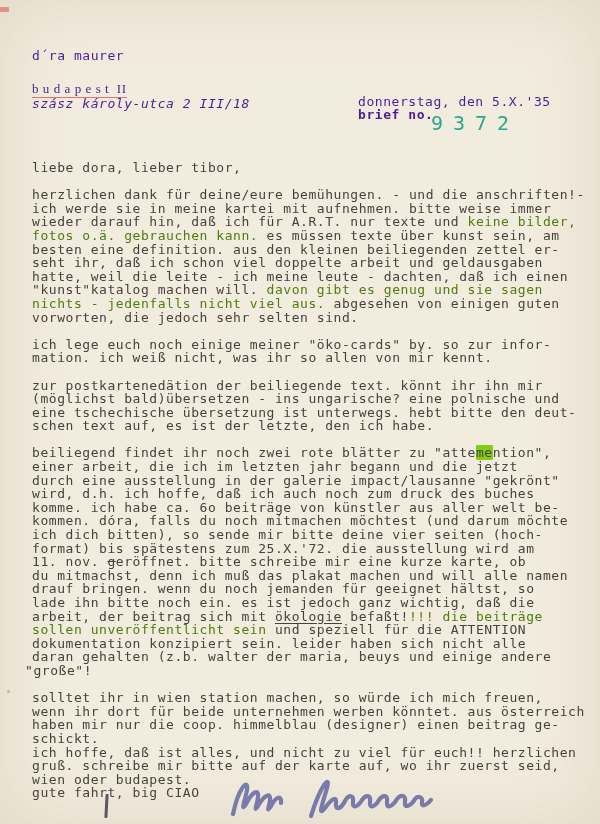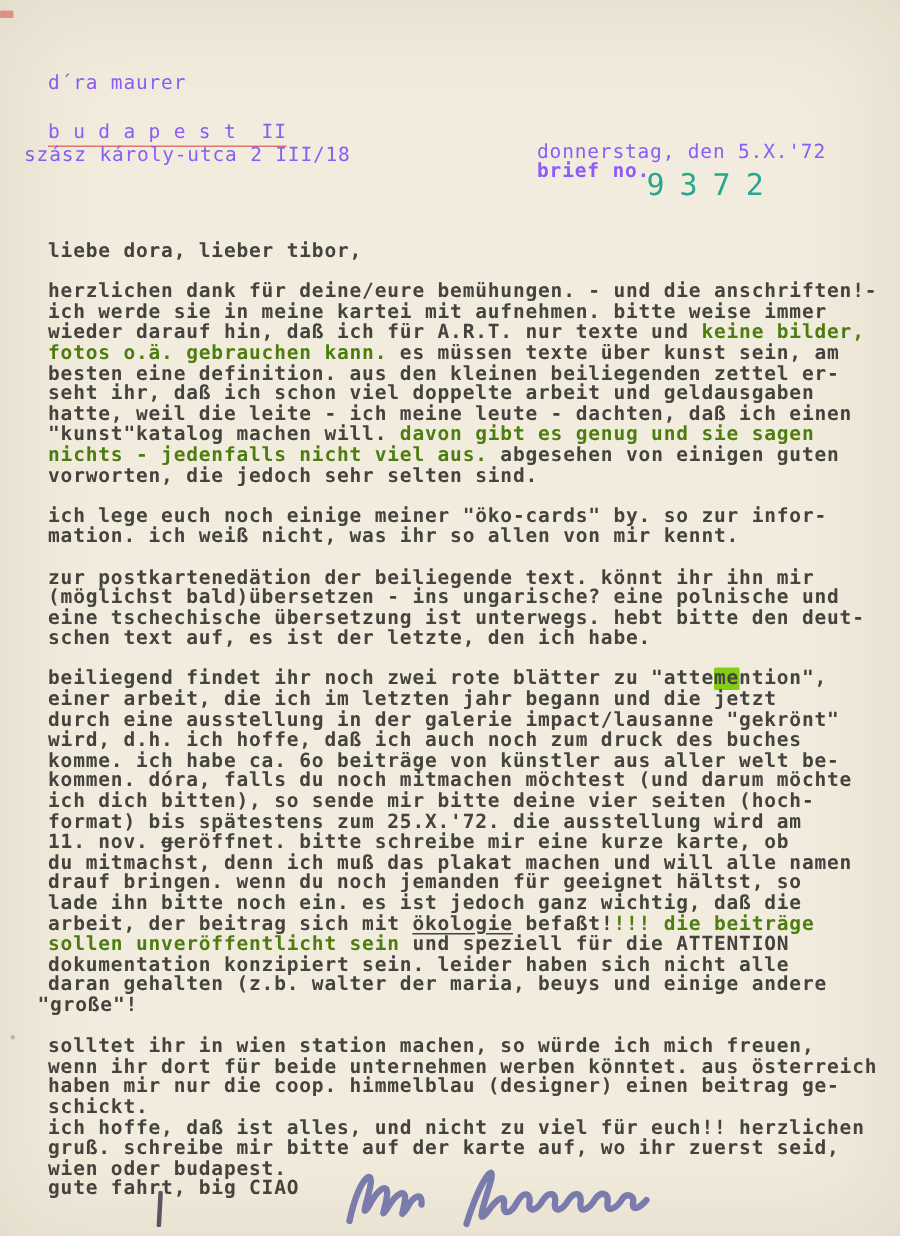--- a/index.html
+++ b/index.html
@@ -10,33 +10,33 @@
     color:#45433e;
   }
   body::after{
     content:"";position:absolute;inset:0;pointer-events:none;
     box-shadow:inset 0 0 70px rgba(120,100,60,.14);
   }
   .mono{font-size:13px;letter-spacing:.55px;line-height:13.6px;white-space:pre;}
   .abs{position:absolute;}
   
   .sender-name{left:32px;top:49px;}
-  .sender-city{left:32px;top:82px;}
+  .sender-city{left:32px;top:82px;font-family:Liberation Serif, serif;}
   .city-underline{border-bottom:1.5px solid #e1756b;padding-bottom:1px;}
-  .sender-street{left:16px;top:97px;}
+  .sender-street{left:32px;top:97px;font-style:italic;}
   .date-line{left:358px;top:95px;}
   .brief-no{left:358px;top:108px;font-weight:bold;}
-  .hdr{color:#8b5cf6;}
+  .hdr{color:#4c1d95;}
   .stamp{
     left:431px;top:111px;color:#27a78c;
     font-size:20px;letter-spacing:10px;white-space:pre;
     font-family:"DejaVu Sans Mono","Liberation Mono",monospace;
   }
   
-  .letter-body{left:32px;top:161px;right:4px;font-weight:bold;}
+  .letter-body{left:32px;top:161px;right:4px;}
   .para{margin:0 0 13.6px 0;}
   .line{height:13.6px;white-space:pre;}
   .red{color:#4d7c0f;}
   .blot{background:#84cc16;color:#45433e;border-radius:1px;}
   .strike{text-decoration:line-through;}
   .uline{text-decoration:underline;text-underline-offset:2px;}
   .outdent{margin-left:-7px;}
   
   .corner-mark{left:0;top:7px;width:9px;height:5px;background:#e1756b;opacity:.7;border-radius:1px;}
   .paper-speck{left:7px;top:690px;width:3px;height:3px;background:#a59d8d;border-radius:50%;opacity:.6;}
@@ -46,21 +46,21 @@
 </head>
 <body>
 
 <div class="abs corner-mark"></div>
 <div class="abs paper-speck"></div>
 
 <div>
   <div class="abs mono hdr sender-name">d´ra maurer</div>
   <div class="abs mono hdr sender-city"><span class="city-underline">b u d a p e s t  II</span></div>
   <div class="abs mono hdr sender-street">szász károly-utca 2 III/18</div>
-  <div class="abs mono hdr date-line">donnerstag, den 5.X.'72</div>
+  <div class="abs mono hdr date-line">donnerstag, den 5.X.'35</div>
   <div class="abs mono hdr brief-no">brief no.</div>
   <div class="abs stamp">9372</div>
 </div>
 
 <div class="abs mono letter-body"><div class="para"><div class="line"><span>liebe dora, lieber tibor,</span></div></div><div class="para"><div class="line"><span>herzlichen dank für deine/eure bemühungen. - und die anschriften!-</span></div><div class="line"><span>ich werde sie in meine kartei mit aufnehmen. bitte weise immer</span></div><div class="line"><span>wieder darauf hin, daß ich für A.R.T. nur texte und </span><span class="red">keine bilder,</span></div><div class="line"><span class="red">fotos o.ä. gebrauchen kann.</span><span> es müssen texte über kunst sein, am</span></div><div class="line"><span>besten eine definition. aus den kleinen beiliegenden zettel er-</span></div><div class="line"><span>seht ihr, daß ich schon viel doppelte arbeit und geldausgaben</span></div><div class="line"><span>hatte, weil die leite - ich meine leute - dachten, daß ich einen</span></div><div class="line"><span>"kunst"katalog machen will. </span><span class="red">davon gibt es genug und sie sagen</span></div><div class="line"><span class="red">nichts - jedenfalls nicht viel aus.</span><span> abgesehen von einigen guten</span></div><div class="line"><span>vorworten, die jedoch sehr selten sind.</span></div></div><div class="para"><div class="line"><span>ich lege euch noch einige meiner "öko-cards" by. so zur infor-</span></div><div class="line"><span>mation. ich weiß nicht, was ihr so allen von mir kennt.</span></div></div><div class="para"><div class="line"><span>zur postkartenedätion der beiliegende text. könnt ihr ihn mir</span></div><div class="line"><span>(möglichst bald)übersetzen - ins ungarische? eine polnische und</span></div><div class="line"><span>eine tschechische übersetzung ist unterwegs. hebt bitte den deut-</span></div><div class="line"><span>schen text auf, es ist der letzte, den ich habe.</span></div></div><div class="para"><div class="line"><span>beiliegend findet ihr noch zwei rote blätter zu "atte</span><span class="blot">me</span><span>ntion",</span></div><div class="line"><span>einer arbeit, die ich im letzten jahr begann und die jetzt</span></div><div class="line"><span>durch eine ausstellung in der galerie impact/lausanne "gekrönt"</span></div><div class="line"><span>wird, d.h. ich hoffe, daß ich auch noch zum druck des buches</span></div><div class="line"><span>komme. ich habe ca. 6o beiträge von künstler aus aller welt be-</span></div><div class="line"><span>kommen. dóra, falls du noch mitmachen möchtest (und darum möchte</span></div><div class="line"><span>ich dich bitten), so sende mir bitte deine vier seiten (hoch-</span></div><div class="line"><span>format) bis spätestens zum 25.X.'72. die ausstellung wird am</span></div><div class="line"><span>11. nov. </span><span class="strike">g</span><span>eröffnet. bitte schreibe mir eine kurze karte, ob</span></div><div class="line"><span>du mitmachst, denn ich muß das plakat machen und will alle namen</span></div><div class="line"><span>drauf bringen. wenn du noch jemanden für geeignet hältst, so</span></div><div class="line"><span>lade ihn bitte noch ein. es ist jedoch ganz wichtig, daß die</span></div><div class="line"><span>arbeit, der beitrag sich mit </span><span class="uline">ökologie</span><span> befaßt!</span><span class="red">!!! die beiträge</span></div><div class="line"><span class="red">sollen unveröffentlicht sein</span><span> und speziell für die ATTENTION</span></div><div class="line"><span>dokumentation konzipiert sein. leider haben sich nicht alle</span></div><div class="line"><span>daran gehalten (z.b. walter der maria, beuys und einige andere</span></div><div class="line outdent"><span>"große"!</span></div></div><div class="para"><div class="line"><span>solltet ihr in wien station machen, so würde ich mich freuen,</span></div><div class="line"><span>wenn ihr dort für beide unternehmen werben könntet. aus österreich</span></div><div class="line"><span>haben mir nur die coop. himmelblau (designer) einen beitrag ge-</span></div><div class="line"><span>schickt.</span></div><div class="line"><span>ich hoffe, daß ist alles, und nicht zu viel für euch!! herzlichen</span></div><div class="line"><span>gruß. schreibe mir bitte auf der karte auf, wo ihr zuerst seid,</span></div><div class="line"><span>wien oder budapest.</span></div><div class="line"><span>gute fahrt, big CIAO</span></div></div></div>
 
 <div class="abs pen-stroke"></div>
 <svg class="abs signature" width="210" height="56" viewBox="0 0 210 56">
   <g fill="none" stroke="#7173ac" stroke-width="4.2" stroke-linecap="round" opacity="0.92">
     <path d="M8,46 C14,18 24,10 22,22 C20,33 15,45 21,36 C27,24 34,20 33,29 C32,38 28,45 33,38 C39,27 46,24 45,32 C44,40 41,45 46,38 C51,28 57,27 56,35"></path>

